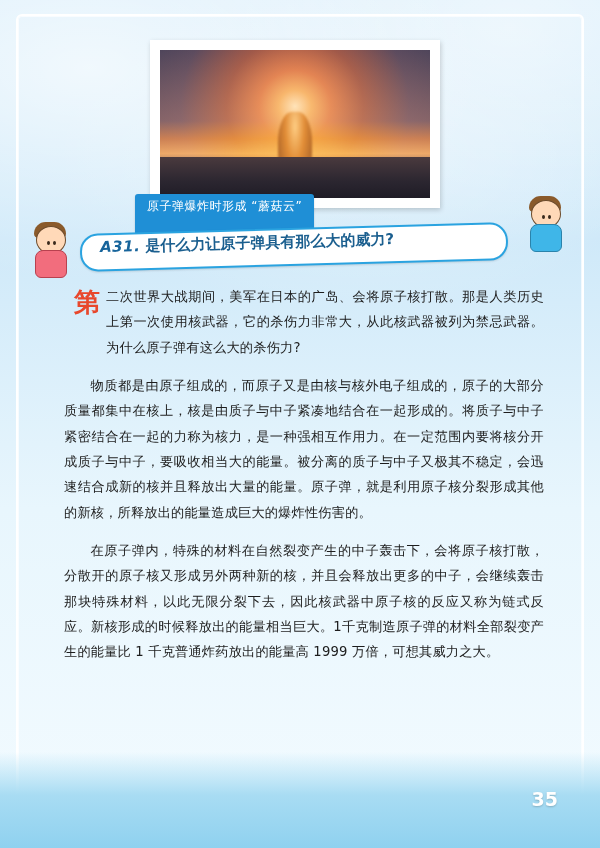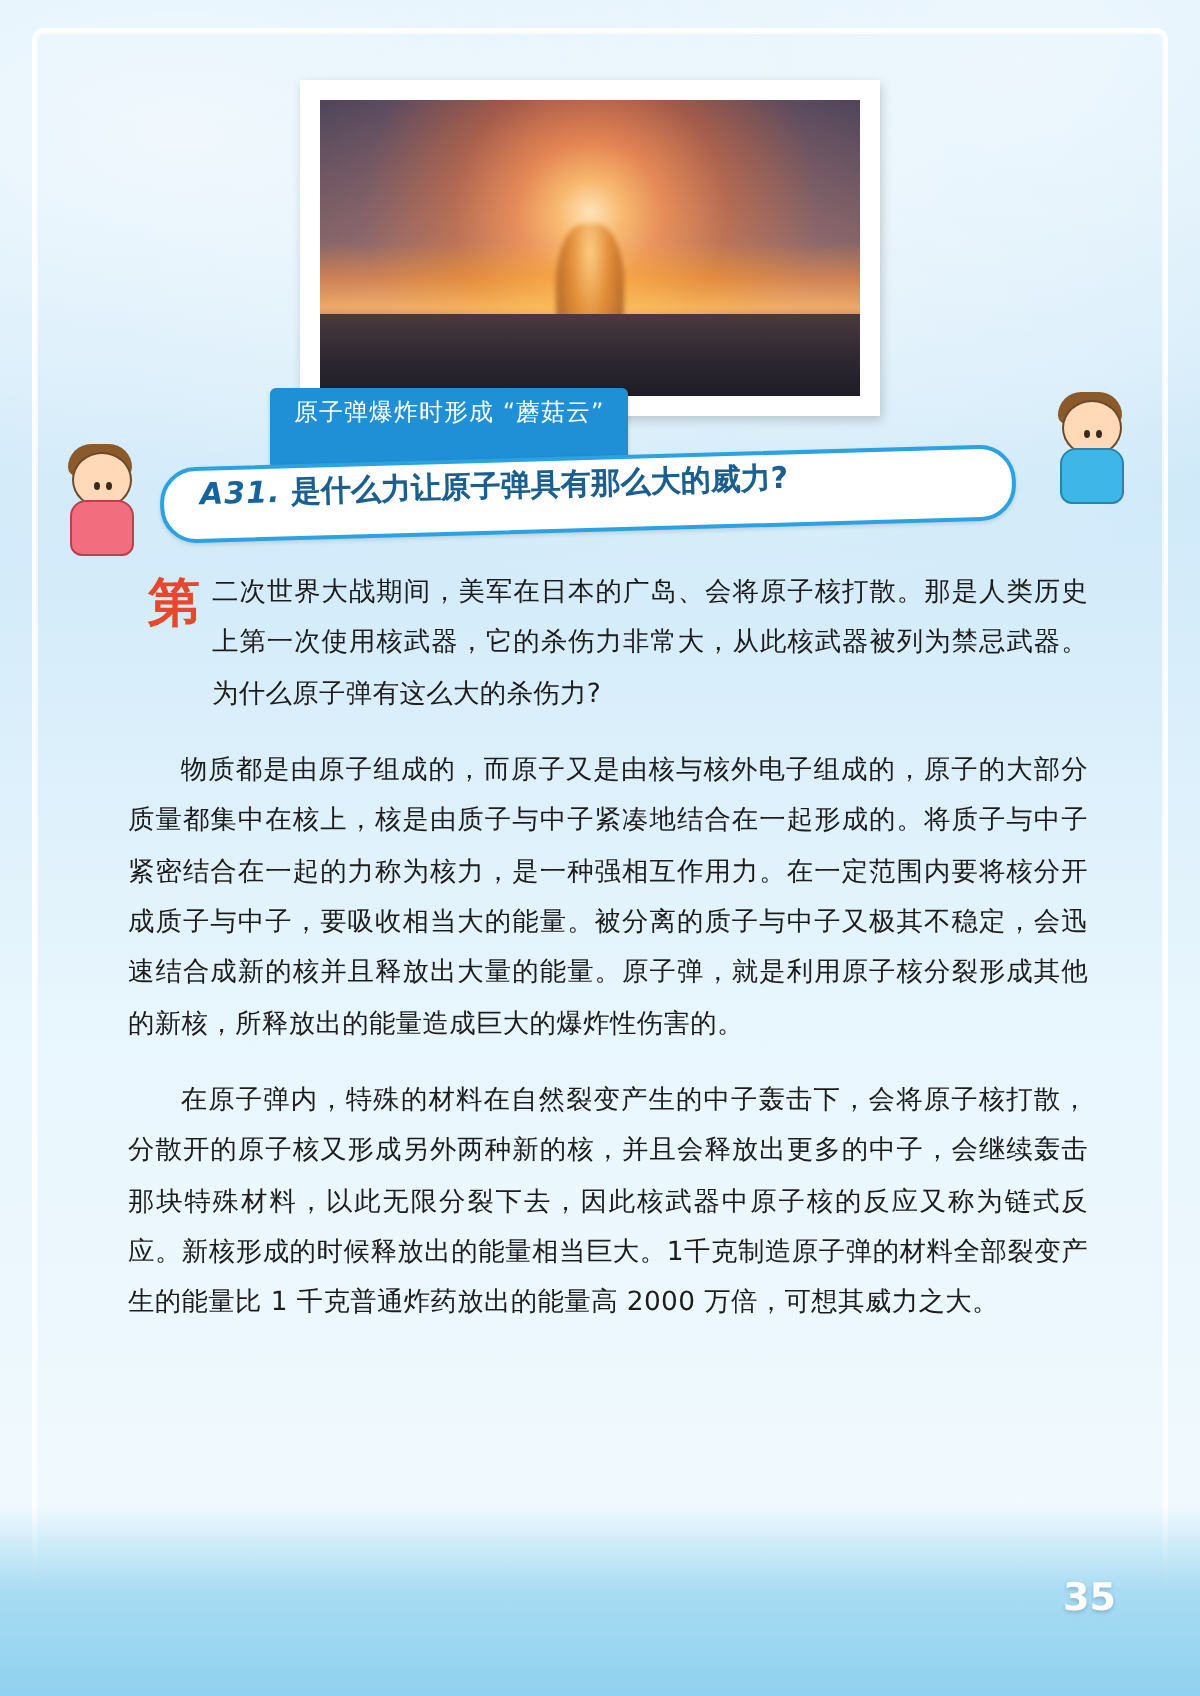--- a/index.html
+++ b/index.html
@@ -293,18 +293,18 @@
       <span class="eye l"></span>
       <span class="eye r"></span>
     </div>
     <div class="body"></div>
   </div>
 
   <div class="content">
     <div class="drop-cap">第</div>
     <p class="para first">二次世界大战期间，美军在日本的广岛、会将原子核打散。那是人类历史上第一次使用核武器，它的杀伤力非常大，从此核武器被列为禁忌武器。为什么原子弹有这么大的杀伤力?</p>
     <p class="para indent">物质都是由原子组成的，而原子又是由核与核外电子组成的，原子的大部分质量都集中在核上，核是由质子与中子紧凑地结合在一起形成的。将质子与中子紧密结合在一起的力称为核力，是一种强相互作用力。在一定范围内要将核分开成质子与中子，要吸收相当大的能量。被分离的质子与中子又极其不稳定，会迅速结合成新的核并且释放出大量的能量。原子弹，就是利用原子核分裂形成其他的新核，所释放出的能量造成巨大的爆炸性伤害的。</p>
-    <p class="para indent">在原子弹内，特殊的材料在自然裂变产生的中子轰击下，会将原子核打散，分散开的原子核又形成另外两种新的核，并且会释放出更多的中子，会继续轰击那块特殊材料，以此无限分裂下去，因此核武器中原子核的反应又称为链式反应。新核形成的时候释放出的能量相当巨大。1千克制造原子弹的材料全部裂变产生的能量比 1 千克普通炸药放出的能量高 2000 万倍，可想其威力之大。</p>
+    <p class="para indent">在原子弹内，特殊的材料在自然裂变产生的中子轰击下，会将原子核打散，分散开的原子核又形成另外两种新的核，并且会释放出更多的中子，会继续轰击那块特殊材料，以此无限分裂下去，因此核武器中原子核的反应又称为链式反应。新核形成的时候释放出的能量相当巨大。1千克制造原子弹的材料全部裂变产生的能量比 1 千克普通炸药放出的能量高 1999 万倍，可想其威力之大。</p>
   </div>
 
   <div class="bottom-wave"></div>
   <div class="page-number">35</div>
 </div>
 
 </body></html>

